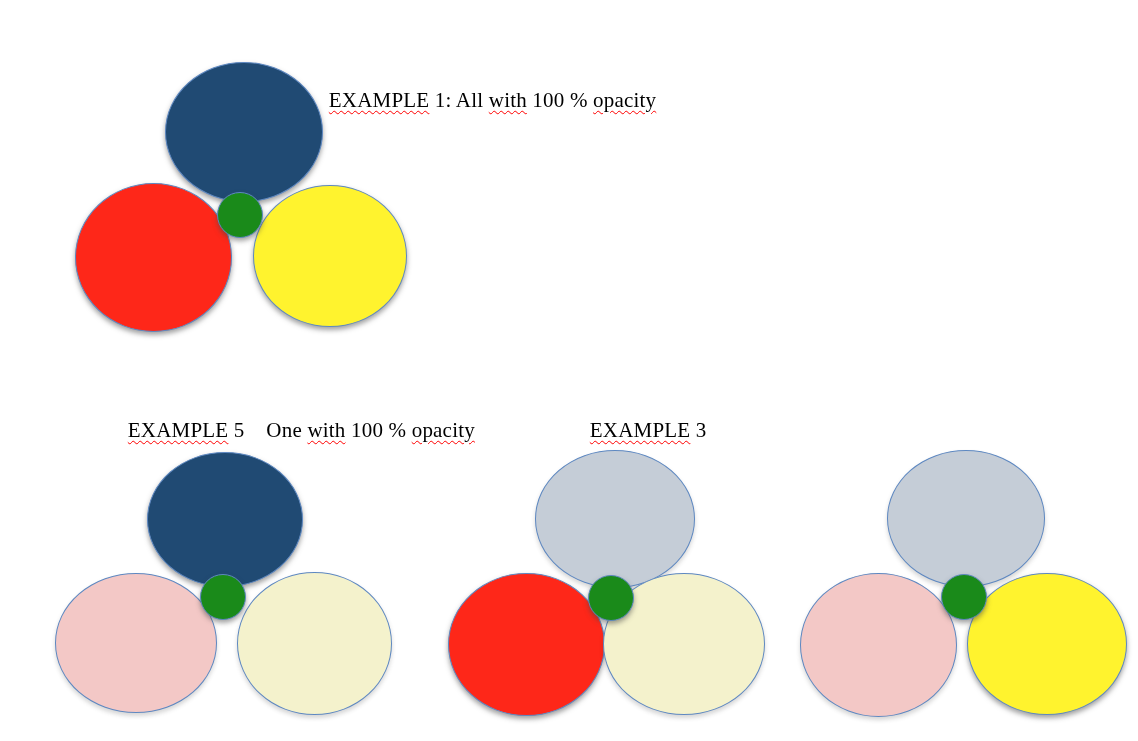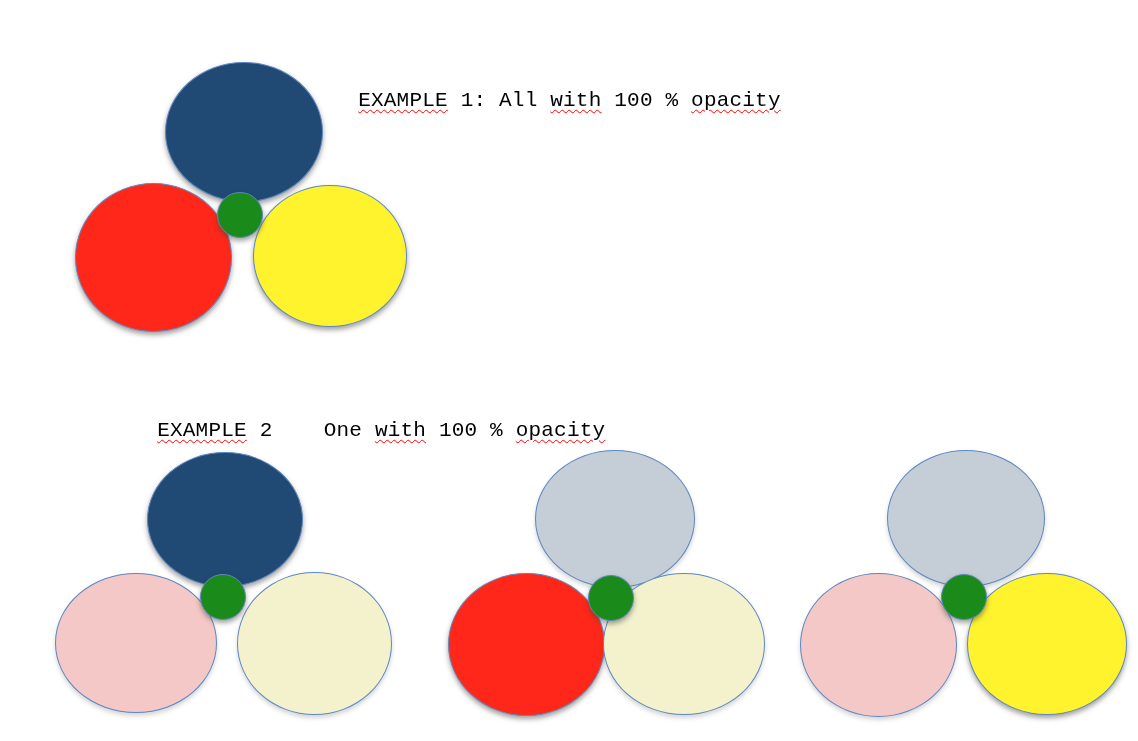--- a/index.html
+++ b/index.html
@@ -2,21 +2,21 @@
 <html><head>
 <meta charset="utf-8">
 <style>
   html, body { margin: 0; padding: 0; background: #888; }
   #page {
     position: relative;
     width: 1138px;
     height: 741px;
     background: #FFFFFF;
     overflow: hidden;
-    font-family: Liberation Mono, monospace;
+    font-family: Liberation Serif, serif;
   }
   .title {
     position: absolute;
     font-size: 21px;
     line-height: 25px;
     color: #000000;
     white-space: pre;
     letter-spacing: 0.2px;
   }
   .sq {
@@ -45,30 +45,33 @@
   </div>
 
   <div>
     <div class="shape full" style="left: 165px; top: 62px; width: 158px; height: 140px; background-color: rgb(32, 74, 115); border-color: rgb(94, 136, 193);"></div>
     <div class="shape full" style="left: 75px; top: 183px; width: 157px; height: 149px; background-color: rgb(254, 39, 25); border-color: rgb(94, 136, 193);"></div>
     <div class="shape full" style="left: 253px; top: 185px; width: 154px; height: 142px; background-color: rgb(255, 243, 46); border-color: rgb(94, 136, 193);"></div>
     <div class="shape full" style="left: 217px; top: 192px; width: 46px; height: 46px; background-color: rgb(26, 138, 26); border-color: rgb(94, 136, 193);"></div>
   </div>
 
   <div class="title" style="left:106px; top:393px;">
-    <span class="sq">EXAMPLE</span><span> 2    One </span><span class="sq">with</span><span> 100 % </span><span class="sq">opacity</span>
+    <span class="sq">EXAMPLE</span><span> 5    One </span><span class="sq">with</span><span> 100 % </span><span class="sq">opacity</span>
   </div>
 
   <div>
     <div class="shape full" style="left: 147px; top: 452px; width: 156px; height: 135px; background-color: rgb(32, 74, 115); border-color: rgb(94, 136, 193);"></div>
     <div class="shape faded" style="left: 55px; top: 573px; width: 162px; height: 140px; background-color: rgb(243, 200, 198); border-color: rgb(94, 136, 193);"></div>
     <div class="shape faded" style="left: 237px; top: 572px; width: 155px; height: 143px; background-color: rgb(244, 242, 204); border-color: rgb(94, 136, 193);"></div>
     <div class="shape full" style="left: 200px; top: 574px; width: 46px; height: 46px; background-color: rgb(26, 138, 26); border-color: rgb(94, 136, 193);"></div>
   </div>
 
+  <div class="title" style="left:568px; top:393px;">
+    <span class="sq">EXAMPLE</span><span> 3</span>
+  </div>
 
   <div>
     <div class="shape faded" style="left: 535px; top: 450px; width: 160px; height: 138px; background-color: rgb(197, 205, 215); border-color: rgb(94, 136, 193);"></div>
     <div class="shape full" style="left: 448px; top: 573px; width: 157px; height: 143px; background-color: rgb(254, 39, 25); border-color: rgb(94, 136, 193);"></div>
     <div class="shape faded" style="left: 603px; top: 573px; width: 162px; height: 142px; background-color: rgb(244, 242, 204); border-color: rgb(94, 136, 193);"></div>
     <div class="shape full" style="left: 588px; top: 575px; width: 46px; height: 46px; background-color: rgb(26, 138, 26); border-color: rgb(94, 136, 193);"></div>
   </div>
 
 
   <div>

